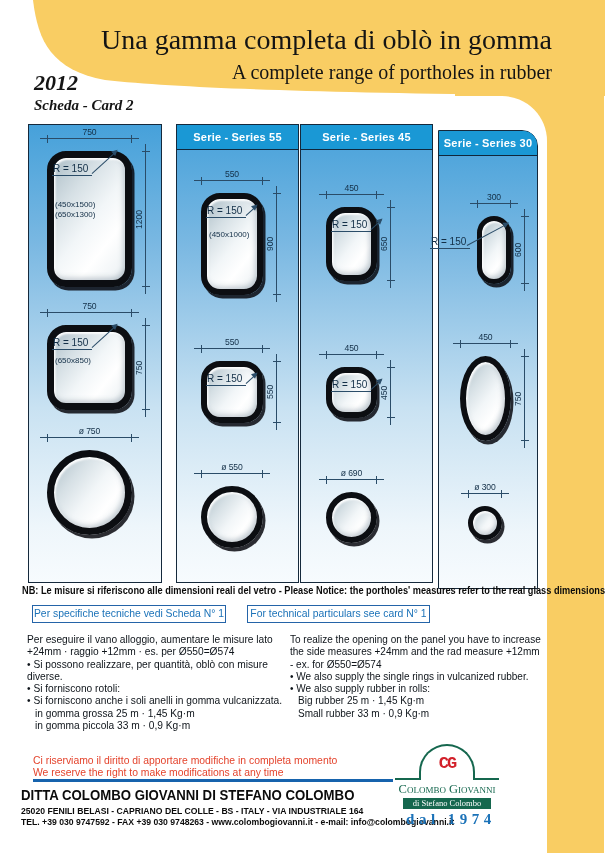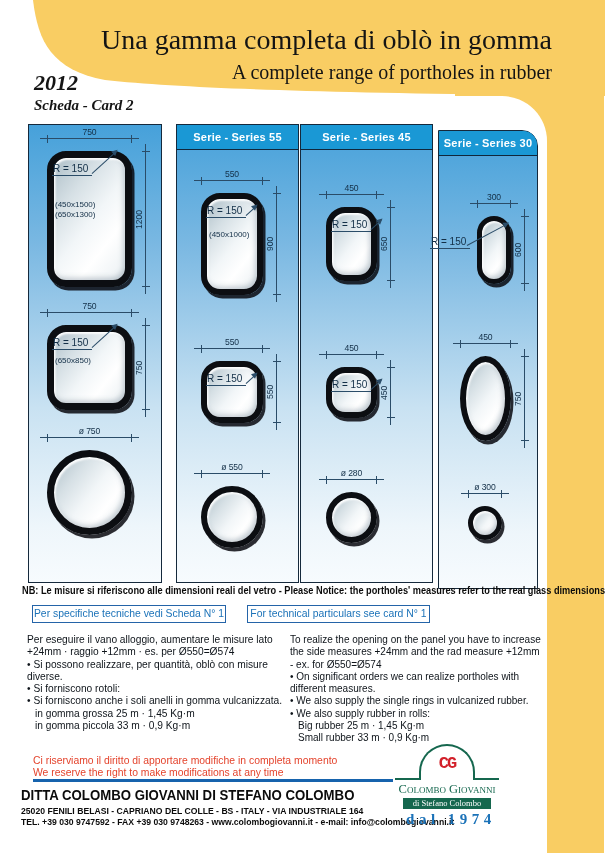--- a/index.html
+++ b/index.html
@@ -149,21 +149,21 @@
           <div class="r-label" style="left: 30px; top: 69px;">R = 150</div>
           <div class="r-arrow" style="left: 70px; top: 79px; width: 14px; transform: rotate(-42deg);"></div>
           <div class="hdim" style="left: 18px; top: 204px; width: 65px;"></div>
           <div class="dim-label" style="left: 11px; top: 193px; width: 79px;">450</div>
           <div class="shape" style="left: 25px; top: 217px; width: 51px; height: 51px; border-width: 6px; border-radius: 19px;"></div>
           <div class="vdim" style="left: 89px; top: 210px; height: 65px;"></div>
           <div class="vdim-label" style="left: 77px; top: 217px; height: 51px;">450</div>
           <div class="r-label" style="left: 30px; top: 229px;">R = 150</div>
           <div class="r-arrow" style="left: 70px; top: 239px; width: 14px; transform: rotate(-42deg);"></div>
           <div class="hdim" style="left: 18px; top: 329px; width: 65px;"></div>
-          <div class="dim-label" style="left: 11px; top: 318px; width: 79px;">ø 280</div>
+          <div class="dim-label" style="left: 11px; top: 318px; width: 79px;">ø 690</div>
           <div class="shape" style="left: 25px; top: 342px; width: 51px; height: 51px; border-width: 6px; border-radius: 50%;"></div>
         </div>
       </div>
       <div class="col col-last" style="left: 438px; top: 130px; width: 100px;">
         <div class="col-header">Serie - Series 30</div>
         <div class="col-body">
           <div class="hdim" style="left: 31px; top: 47px; width: 48px;"></div>
           <div class="dim-label" style="left: 24px; top: 36px; width: 62px;">300</div>
           <div class="shape" style="left: 38px; top: 60px; width: 34px; height: 68px; border-width: 5px; border-radius: 17px;"></div>
           <div class="vdim" style="left: 85px; top: 53px; height: 82px;"></div>
@@ -189,21 +189,20 @@
   <div class="z body-col body-it" id="body-it">
       <div class="para">Per eseguire il vano alloggio, aumentare le misure lato +24mm · raggio +12mm · es. per Ø550=Ø574</div>
       <div class="para">• Si possono realizzare, per quantità, oblò con misure diverse.</div>
       <div class="para">• Si forniscono rotoli:</div>
       <div class="para">• Si forniscono anche i soli anelli in gomma vulcanizzata.</div>
       <div class="para indent">in gomma grossa 25 m · 1,45 Kg·m</div>
       <div class="para indent">in gomma piccola 33 m · 0,9 Kg·m</div>
     </div>
   <div class="z body-col body-en" id="body-en">
       <div class="para">To realize the opening on the panel you have to increase the side measures +24mm and the rad measure +12mm - ex. for Ø550=Ø574</div>
-      <div class="para">• On significant orders we can realize portholes with different measures.</div>
       <div class="para">• We also supply the single rings in vulcanized rubber.</div>
       <div class="para">• We also supply rubber in rolls:</div>
       <div class="para indent">Big rubber 25 m · 1,45 Kg·m</div>
       <div class="para indent">Small rubber 33 m · 0,9 Kg·m</div>
     </div>
 
   <div class="z disclaimer">
     <div>Ci riserviamo il diritto di apportare modifiche in completa momento</div>
     <div>We reserve the right to make modifications at any time</div>
   </div>

